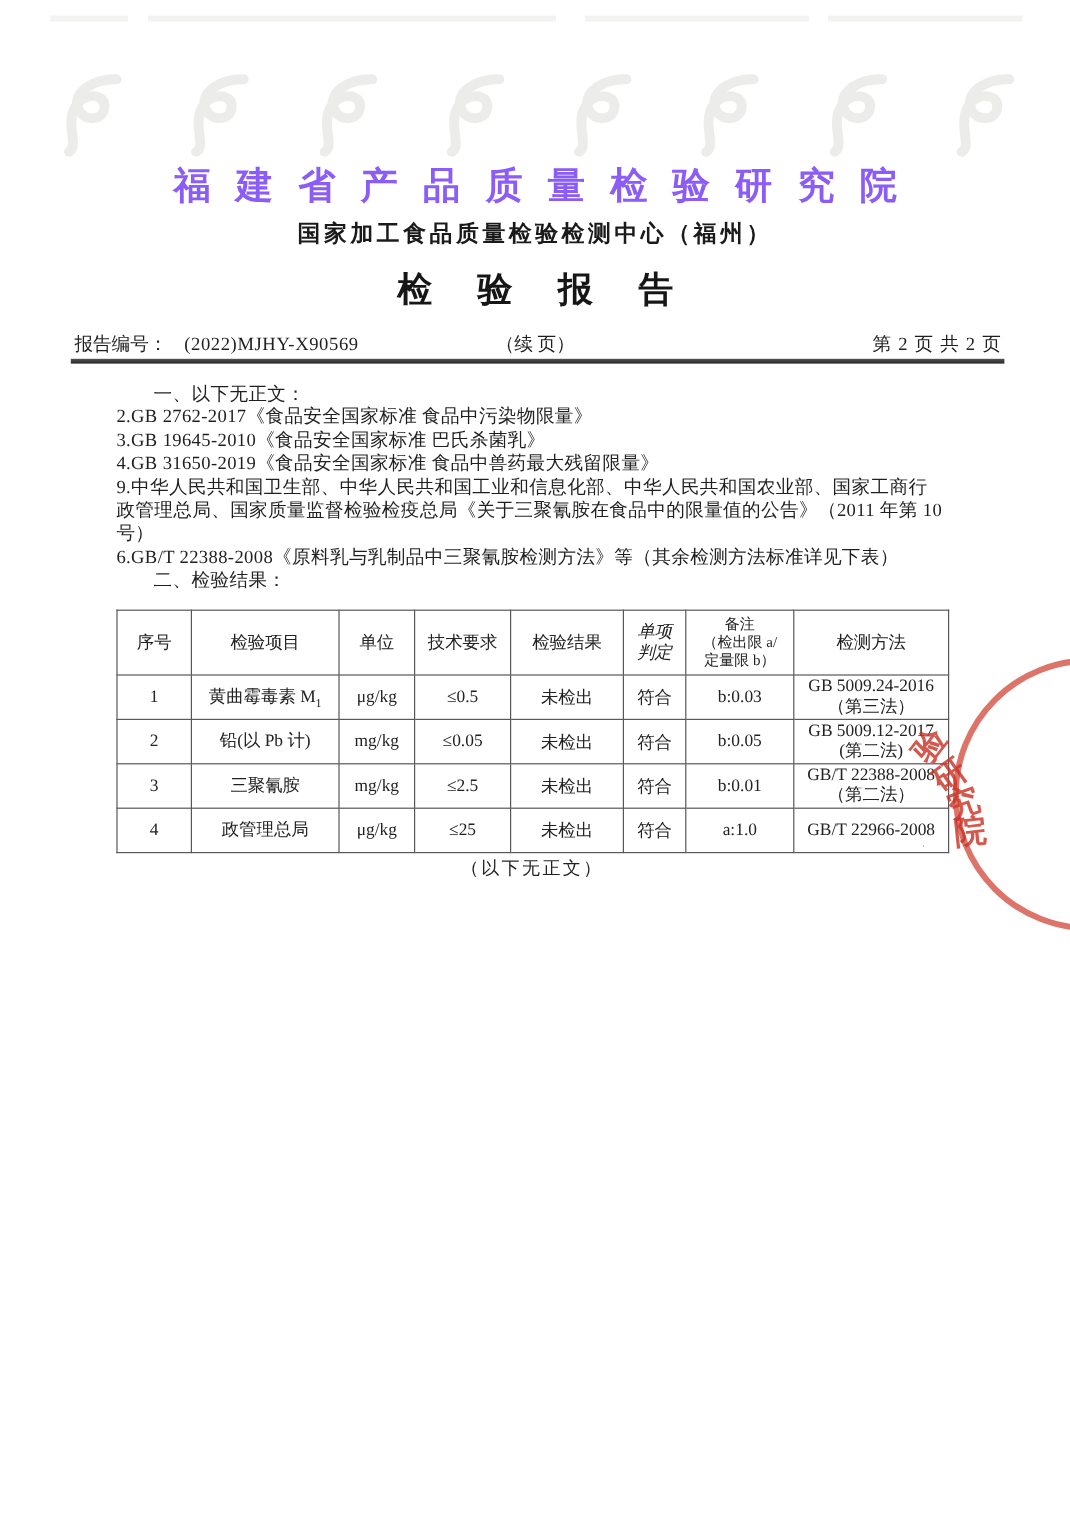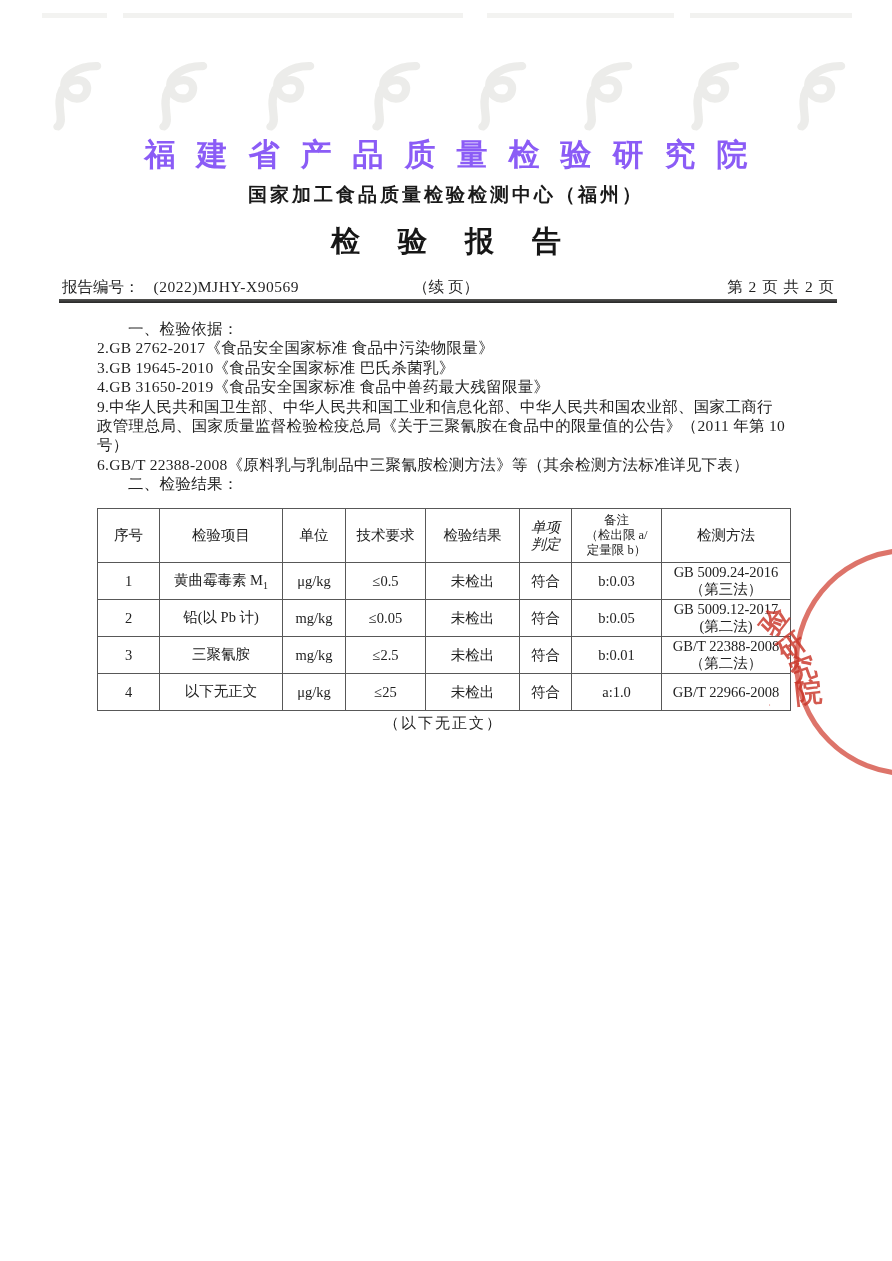--- a/index.html
+++ b/index.html
@@ -125,21 +125,21 @@
     <span class="meta-left">
       <span>报告编号：</span><span class="meta-no">(2022)MJHY-X90569</span>
     </span>
     <span class="meta-cont">（续 页）</span>
     <span class="meta-page">第 2 页  共 2 页</span>
   </div>
 
   <div class="rule"></div>
 
   <div class="body-lines">
-    <div class="line ind">一、检验依据：</div>
+    <div class="line ind">一、以下无正文：</div>
     <div class="line">2.GB 2762-2017《食品安全国家标准 食品中污染物限量》</div>
     <div class="line">3.GB 19645-2010《食品安全国家标准 巴氏杀菌乳》</div>
     <div class="line">4.GB 31650-2019《食品安全国家标准 食品中兽药最大残留限量》</div>
     <div class="line">9.中华人民共和国卫生部、中华人民共和国工业和信息化部、中华人民共和国农业部、国家工商行</div>
     <div class="line">政管理总局、国家质量监督检验检疫总局《关于三聚氰胺在食品中的限量值的公告》（2011 年第 10</div>
     <div class="line">号）</div>
     <div class="line">6.GB/T 22388-2008《原料乳与乳制品中三聚氰胺检测方法》等（其余检测方法标准详见下表）</div>
     <div class="line ind">二、检验结果：</div>
   </div>
 
@@ -198,21 +198,21 @@
         <td>mg/kg</td>
         <td>≤2.5</td>
         <td>未检出</td>
         <td>符合</td>
         <td>b:0.01</td>
         <td class="pre method">GB/T 22388-2008
 （第二法）</td>
       </tr>
       <tr>
         <td>4</td>
-        <td class="item-cell"><span>以下无正文</span><sub></sub></td>
+        <td class="item-cell"><span>政管理总局</span><sub></sub></td>
         <td>μg/kg</td>
         <td>≤25</td>
         <td>未检出</td>
         <td>符合</td>
         <td>a:1.0</td>
         <td class="pre method">GB/T 22966-2008</td>
       </tr>
     </tbody>
   </table>
 

